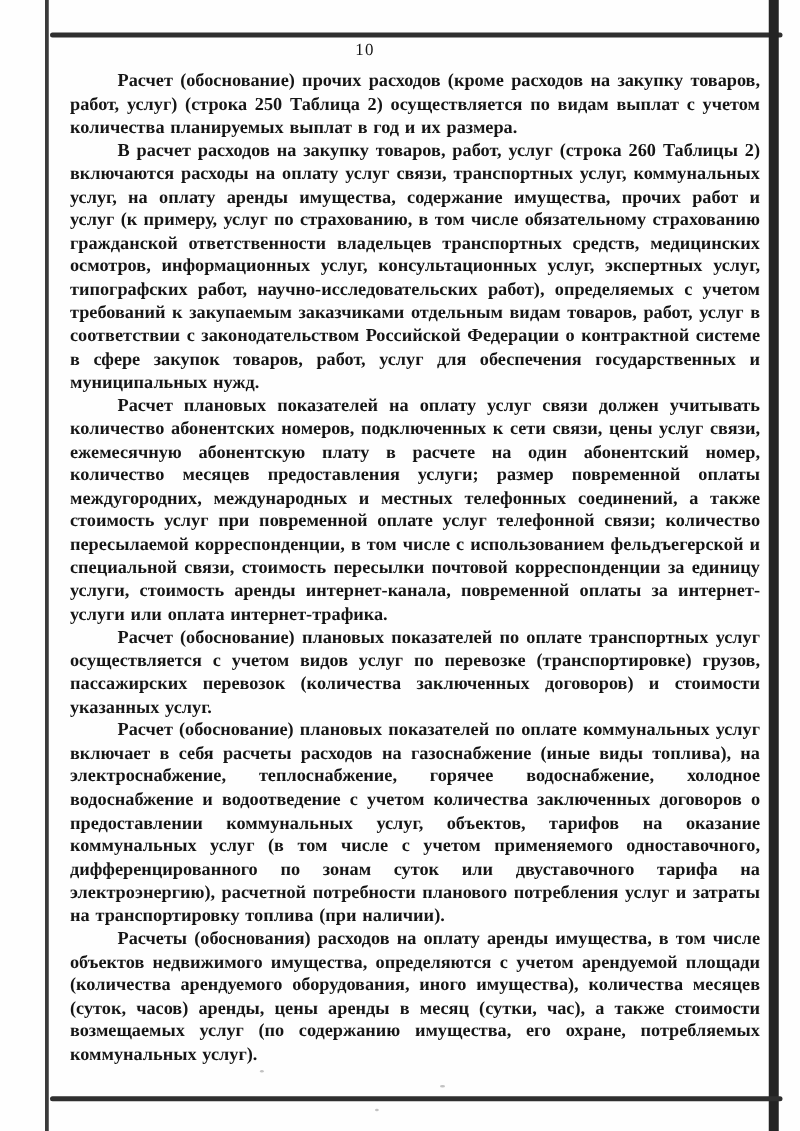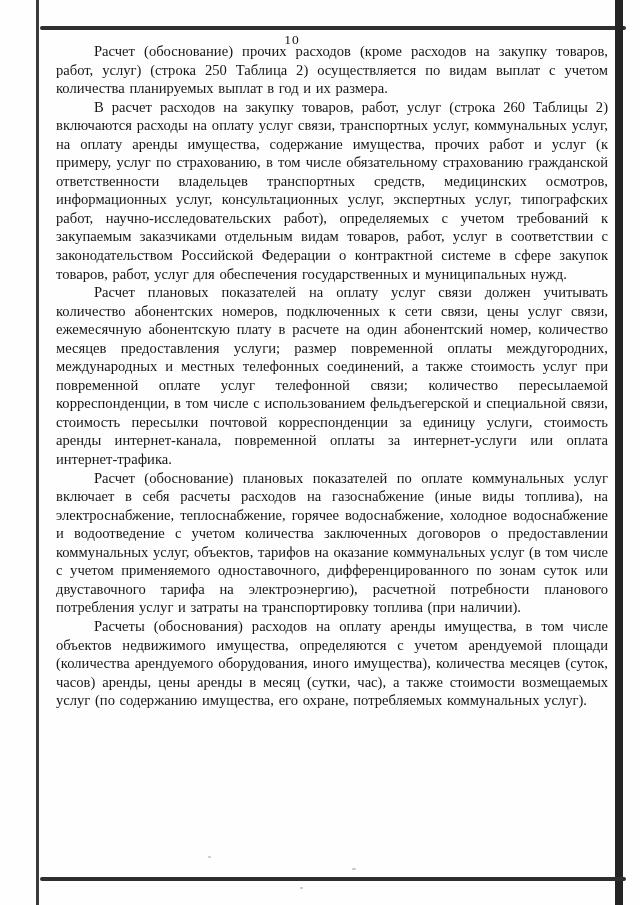--- a/index.html
+++ b/index.html
@@ -48,22 +48,23 @@
     top: 32px;
     left: 0;
     width: 584px;
     text-align: center;
     font-size: 13.5px;
     letter-spacing: 1px;
   }
   .content {
     position: absolute;
     left: 56px;
-    top: 42px;
+    top: 56px;
     width: 552px;
+    font-weight: bold;
   }
   .content p {
     margin: 0;
     font-size: 14.6px;
     line-height: 18.55px;
     text-align: justify;
     text-indent: 38px;
     word-spacing: 1px;
   }
   
@@ -86,20 +87,21 @@
   <div class="border-left"></div>
   <div class="border-right"></div>
   <div class="border-bottom"></div>
 
   <div class="page-number">10</div>
 
   <div class="content">
     <p>Расчет (обоснование) прочих расходов (кроме расходов на закупку товаров, работ, услуг) (строка 250 Таблица 2) осуществляется по видам выплат с учетом количества планируемых выплат в год и их размера.</p>
     <p>В расчет расходов на закупку товаров, работ, услуг (строка 260 Таблицы 2) включаются расходы на оплату услуг связи, транспортных услуг, коммунальных услуг, на оплату аренды имущества, содержание имущества, прочих работ и услуг (к примеру, услуг по страхованию, в том числе обязательному страхованию гражданской ответственности владельцев транспортных средств, медицинских осмотров, информационных услуг, консультационных услуг, экспертных услуг, типографских работ, научно-исследовательских работ), определяемых с учетом требований к закупаемым заказчиками отдельным видам товаров, работ, услуг в соответствии с законодательством Российской Федерации о контрактной системе в сфере закупок товаров, работ, услуг для обеспечения государственных и муниципальных нужд.</p>
     <p>Расчет плановых показателей на оплату услуг связи должен учитывать количество абонентских номеров, подключенных к сети связи, цены услуг связи, ежемесячную абонентскую плату в расчете на один абонентский номер, количество месяцев предоставления услуги; размер повременной оплаты междугородних, международных и местных телефонных соединений, а также стоимость услуг при повременной оплате услуг телефонной связи; количество пересылаемой корреспонденции, в том числе с использованием фельдъегерской и специальной связи, стоимость пересылки почтовой корреспонденции за единицу услуги, стоимость аренды интернет-канала, повременной оплаты за интернет-услуги или оплата интернет-трафика.</p>
+    <p>Расчет (обоснование) плановых показателей по оплате транспортных услуг осуществляется с учетом видов услуг по перевозке (транспортировке) грузов, пассажирских перевозок (количества заключенных договоров) и стоимости указанных услуг.</p>
     <p>Расчет (обоснование) плановых показателей по оплате коммунальных услуг включает в себя расчеты расходов на газоснабжение (иные виды топлива), на электроснабжение, теплоснабжение, горячее водоснабжение, холодное водоснабжение и водоотведение с учетом количества заключенных договоров о предоставлении коммунальных услуг, объектов, тарифов на оказание коммунальных услуг (в том числе с учетом применяемого одноставочного, дифференцированного по зонам суток или двуставочного тарифа на электроэнергию), расчетной потребности планового потребления услуг и затраты на транспортировку топлива (при наличии).</p>
     <p>Расчеты (обоснования) расходов на оплату аренды имущества, в том числе объектов недвижимого имущества, определяются с учетом арендуемой площади (количества арендуемого оборудования, иного имущества), количества месяцев (суток, часов) аренды, цены аренды в месяц (сутки, час), а также стоимости возмещаемых услуг (по содержанию имущества, его охране, потребляемых коммунальных услуг).</p>
   </div>
 
   <div class="speck s1"></div>
   <div class="speck s2"></div>
   <div class="speck s3"></div>
 
 </div>
 

